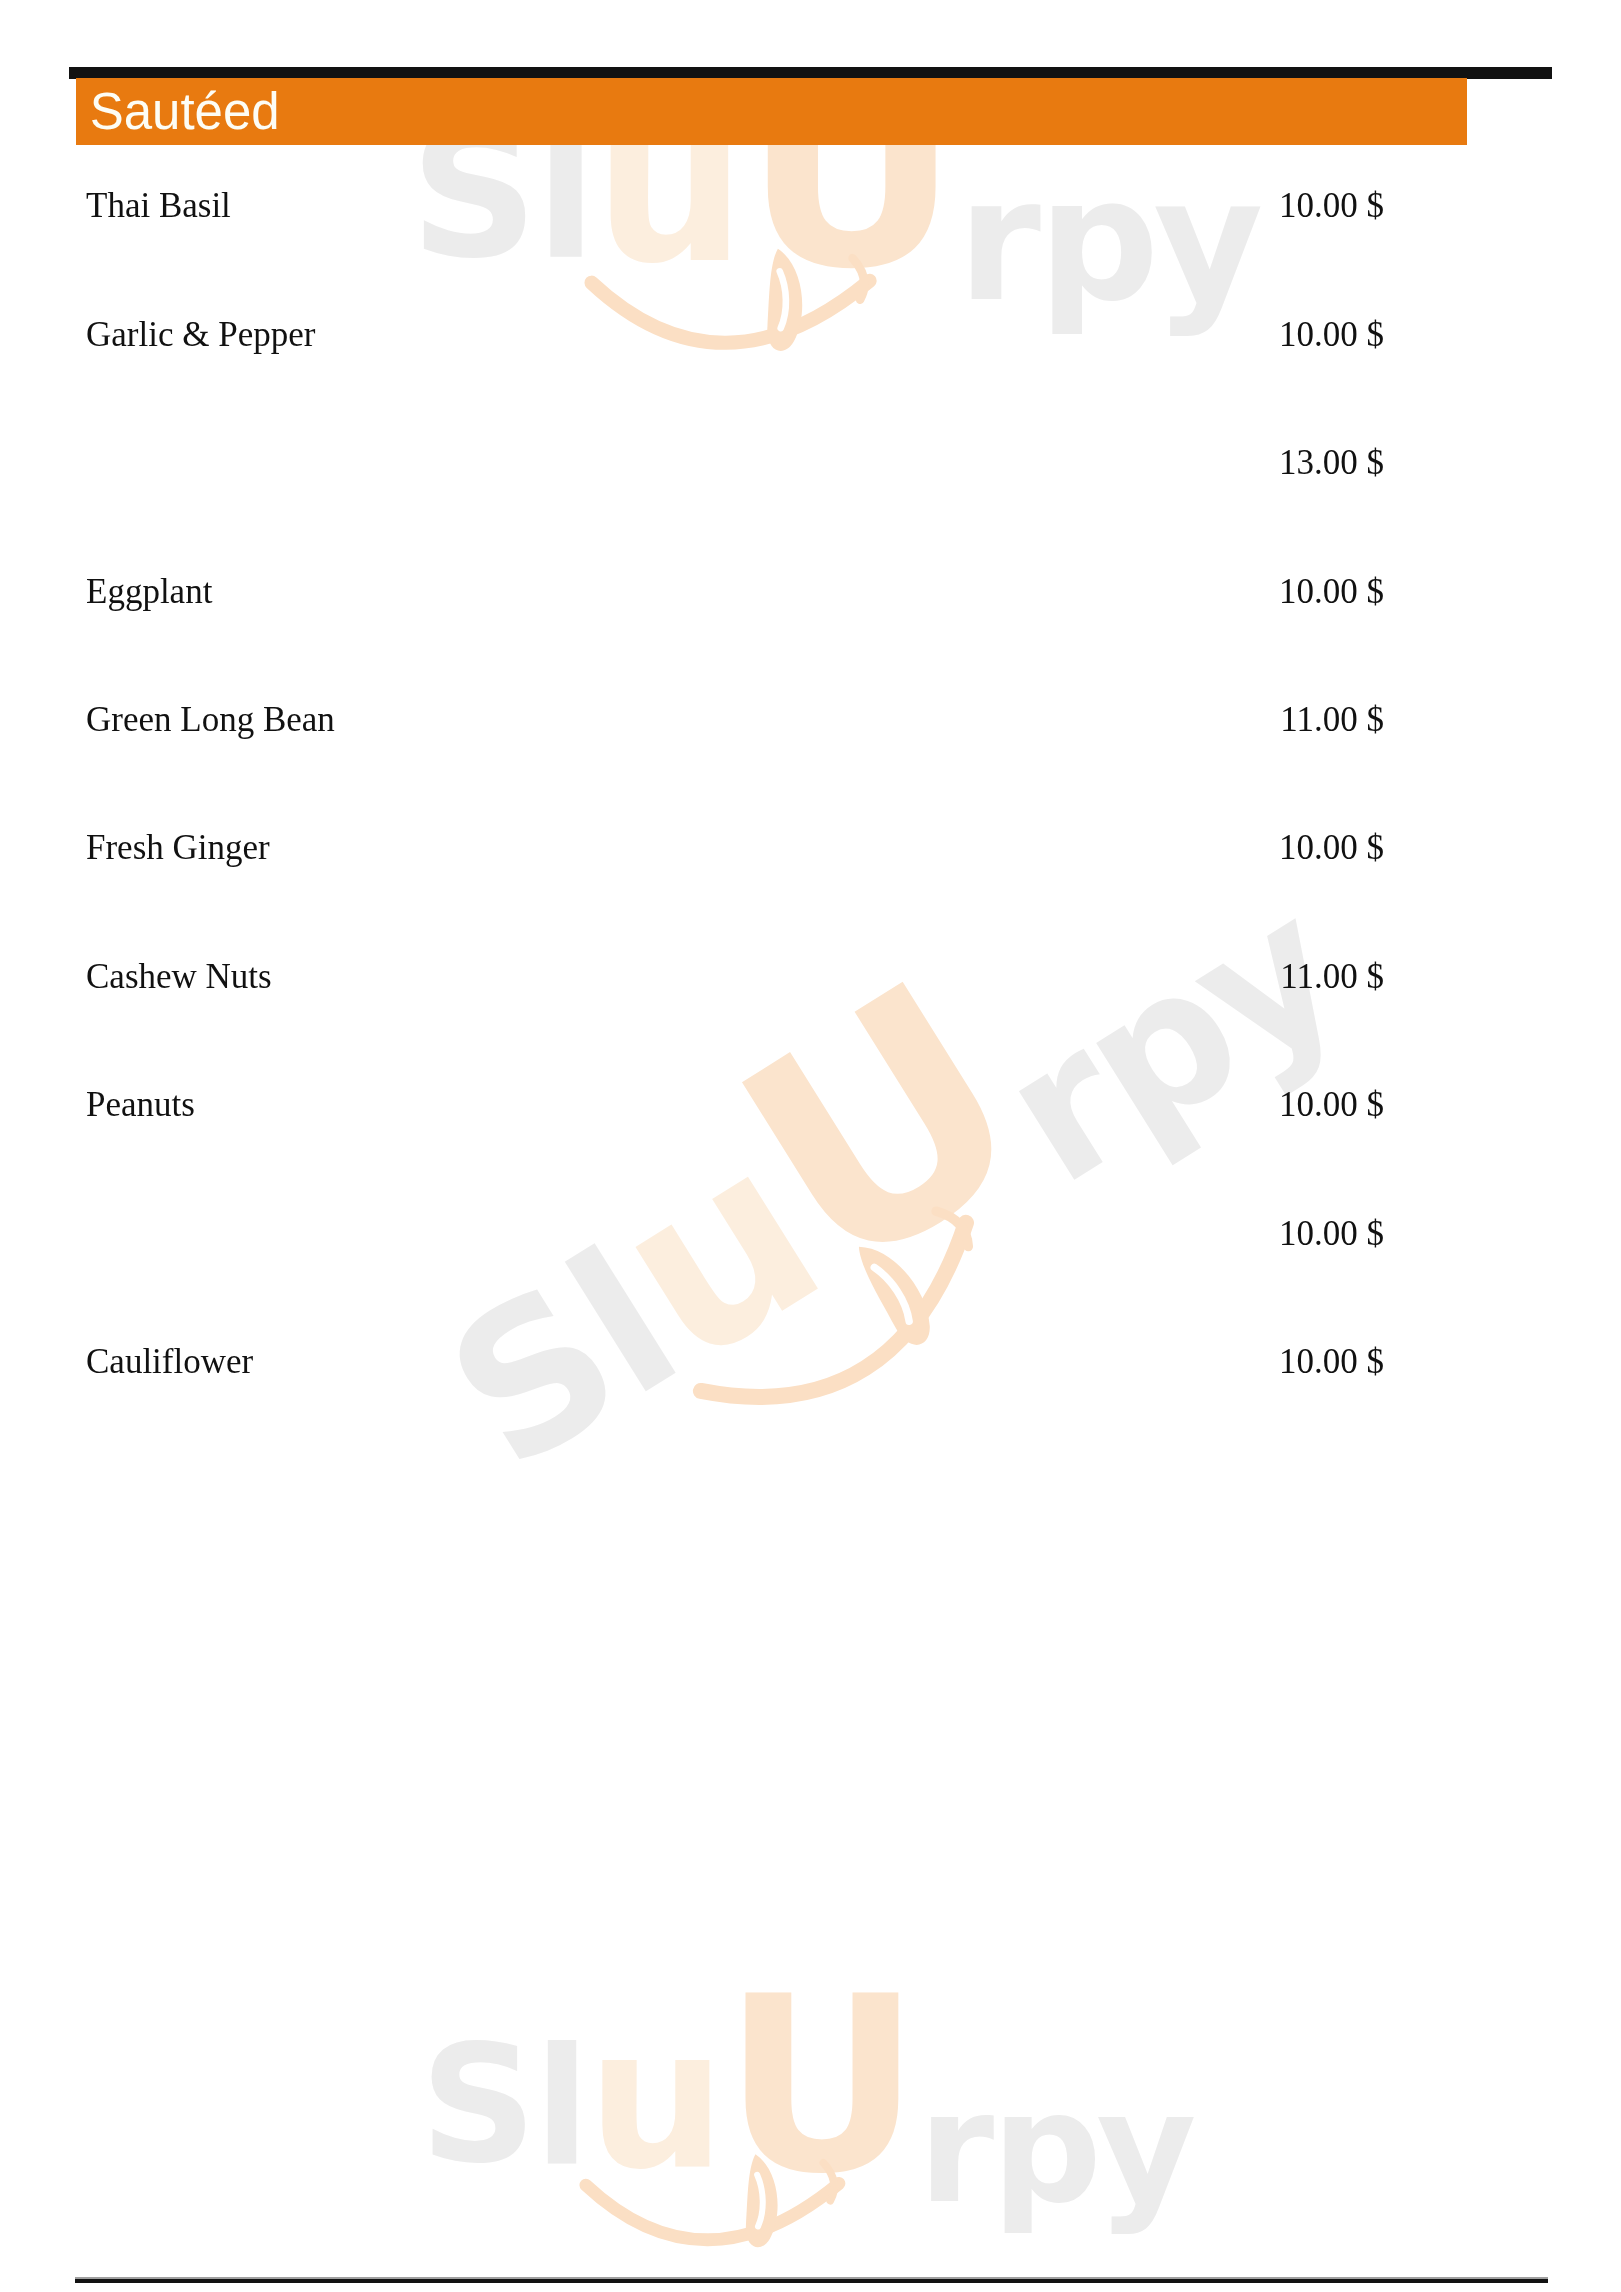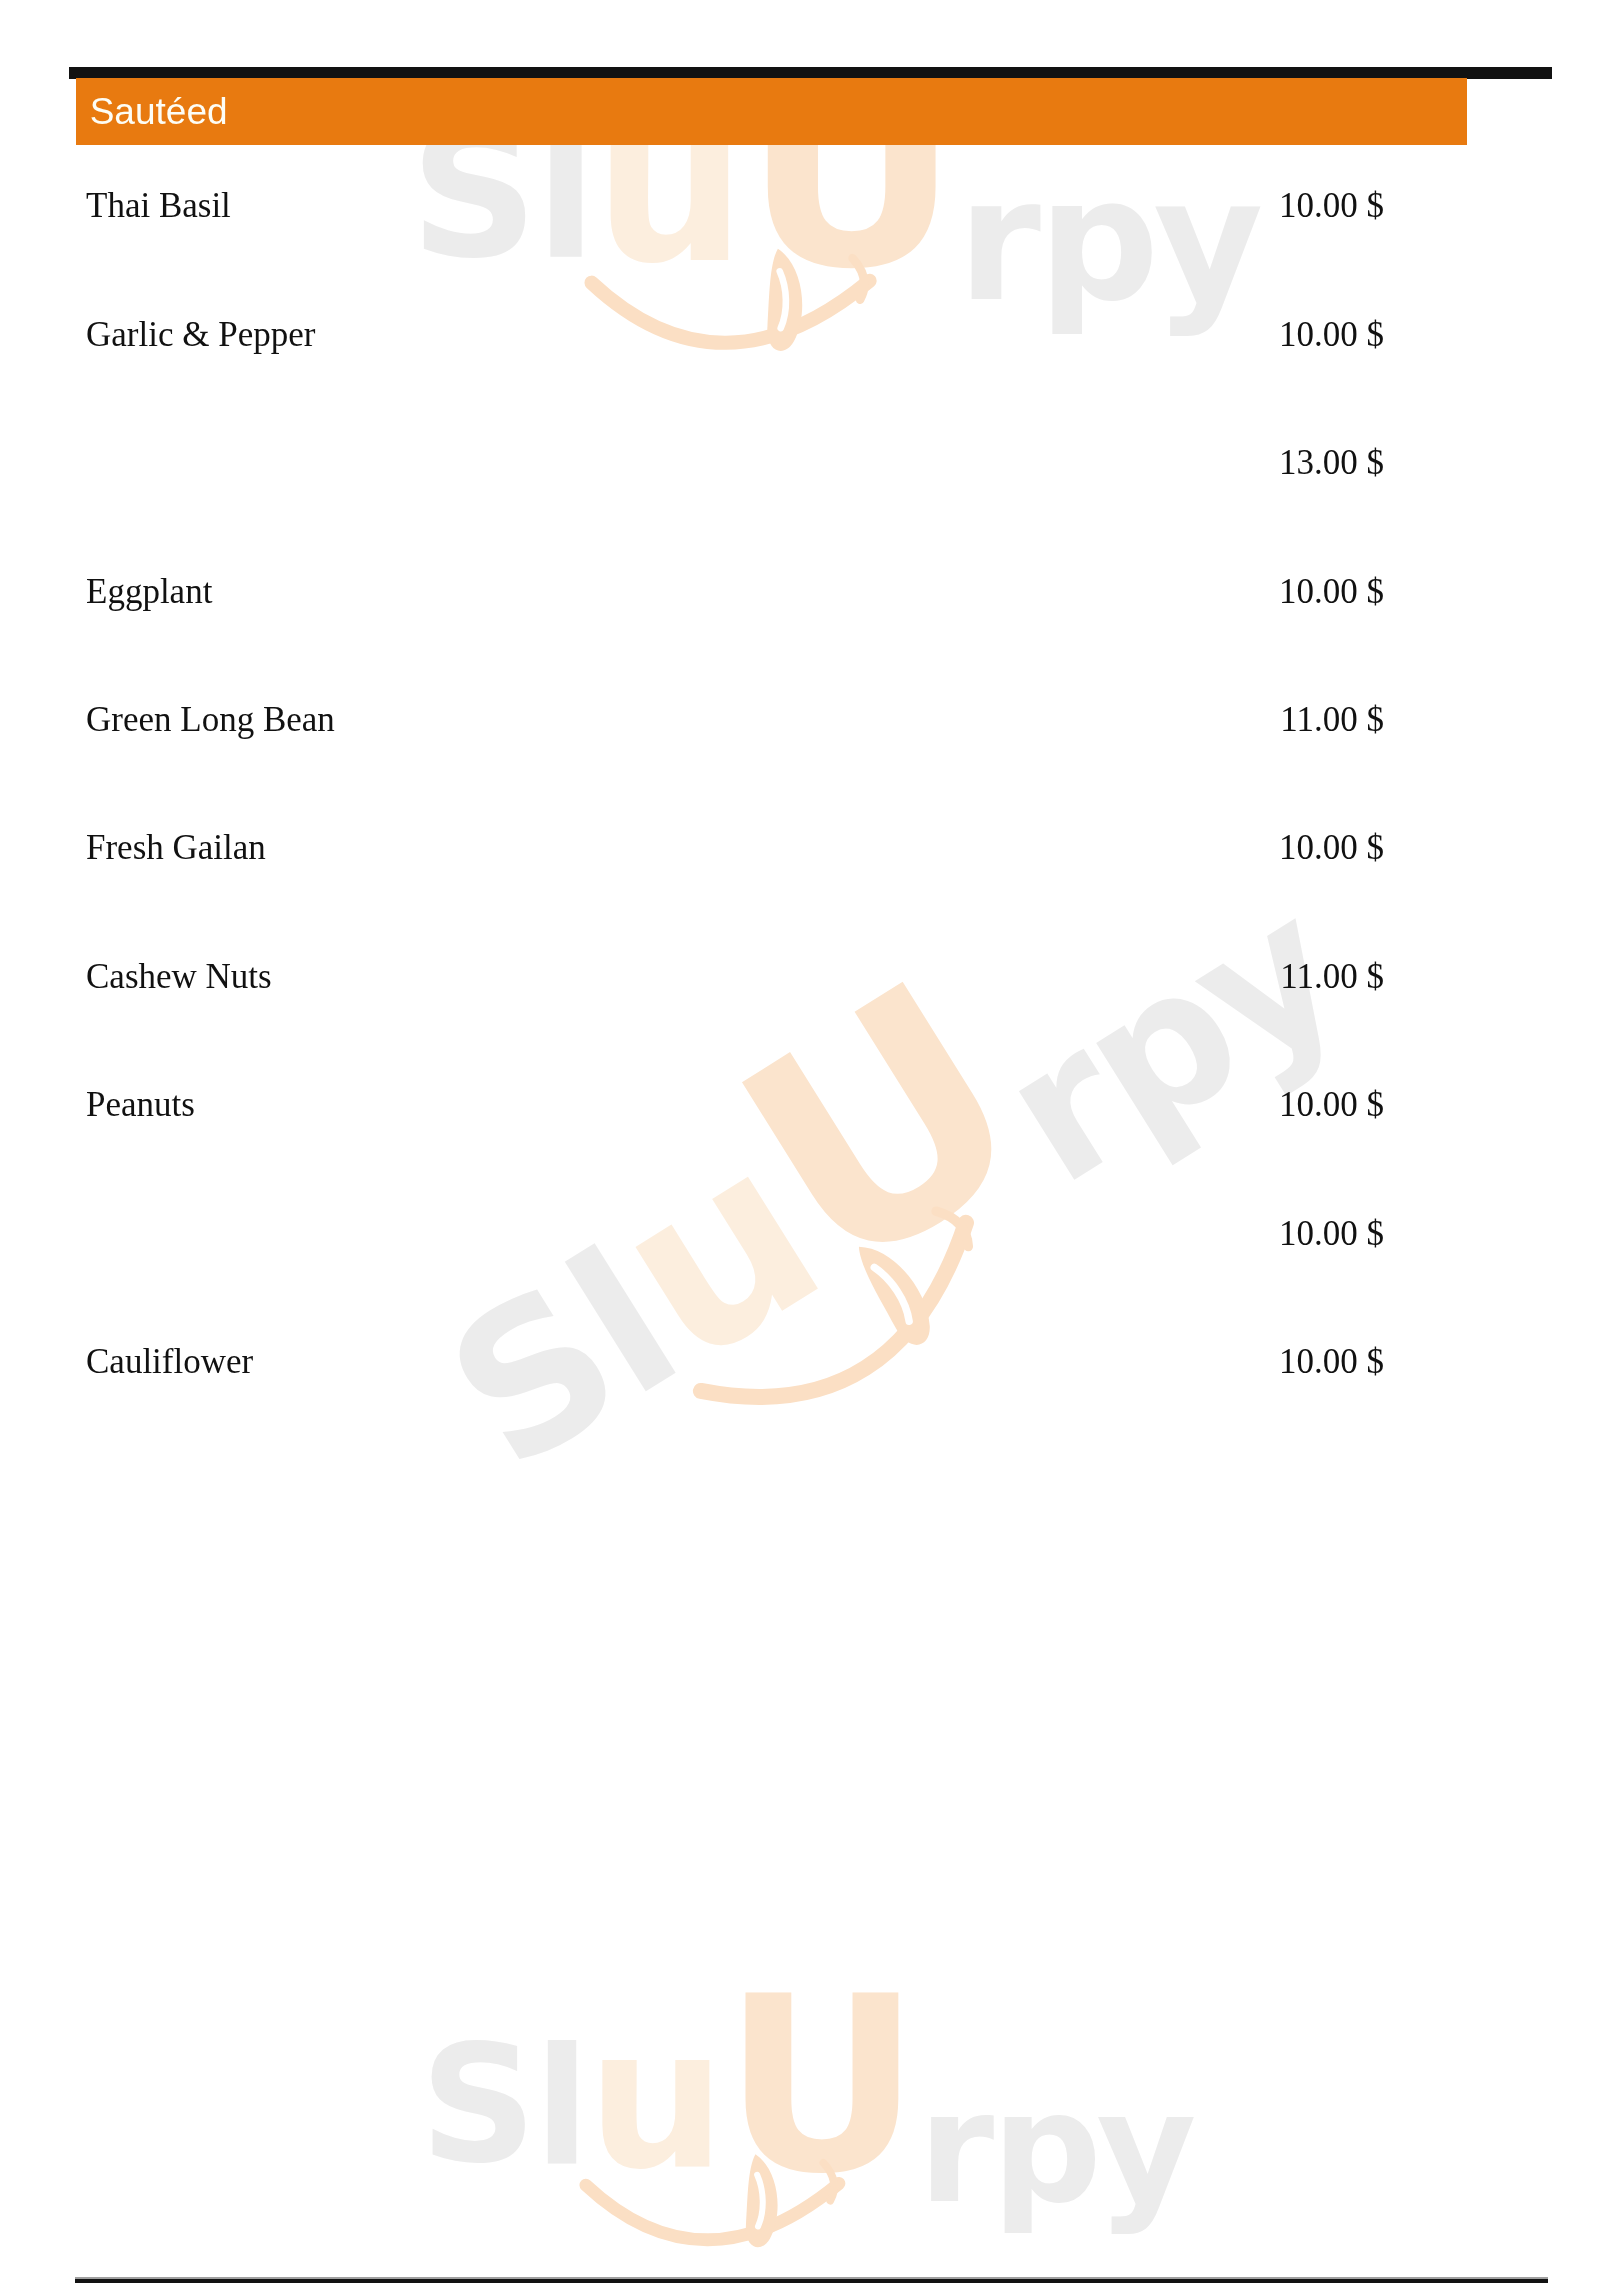--- a/index.html
+++ b/index.html
@@ -49,21 +49,21 @@
     background:var(--bar-black);
   }
   .section-header{
     position:absolute; z-index:3;
     left:76px; top:78px; width:1391px; height:67px;
     background:var(--orange);
   }
   .section-header .section-title{
     display:block;
     font-family:"Liberation Sans", sans-serif;
-    font-size:37px;
+    font-size:51px;
     line-height:67px;
     color:#fdfdf5;
     padding-left:13.7px;
   }
 
   
   .menu-row{
     position:absolute; z-index:2;
     left:86px; right:237px; height:61px;
     font-size:35px;
@@ -135,21 +135,21 @@
 </div>
 <div class="menu-row" style="top: 562px;">
   <span class="item-name">Eggplant</span>
   <span class="item-price">10.00 $</span>
 </div>
 <div class="menu-row" style="top: 690px; text-align: right;">
   <span class="item-name">Green Long Bean</span>
   <span class="item-price">11.00 $</span>
 </div>
 <div class="menu-row" style="top: 818px;">
-  <span class="item-name">Fresh Gailan</span>
+  <span class="item-name">Fresh Ginger</span>
   <span class="item-price">10.00 $</span>
 </div>
 <div class="menu-row" style="top: 947px; text-decoration: underline;">
   <span class="item-name">Cashew Nuts</span>
   <span class="item-price">11.00 $</span>
 </div>
 <div class="menu-row" style="top: 1075px;">
   <span class="item-name">Peanuts</span>
   <span class="item-price">10.00 $</span>
 </div>

